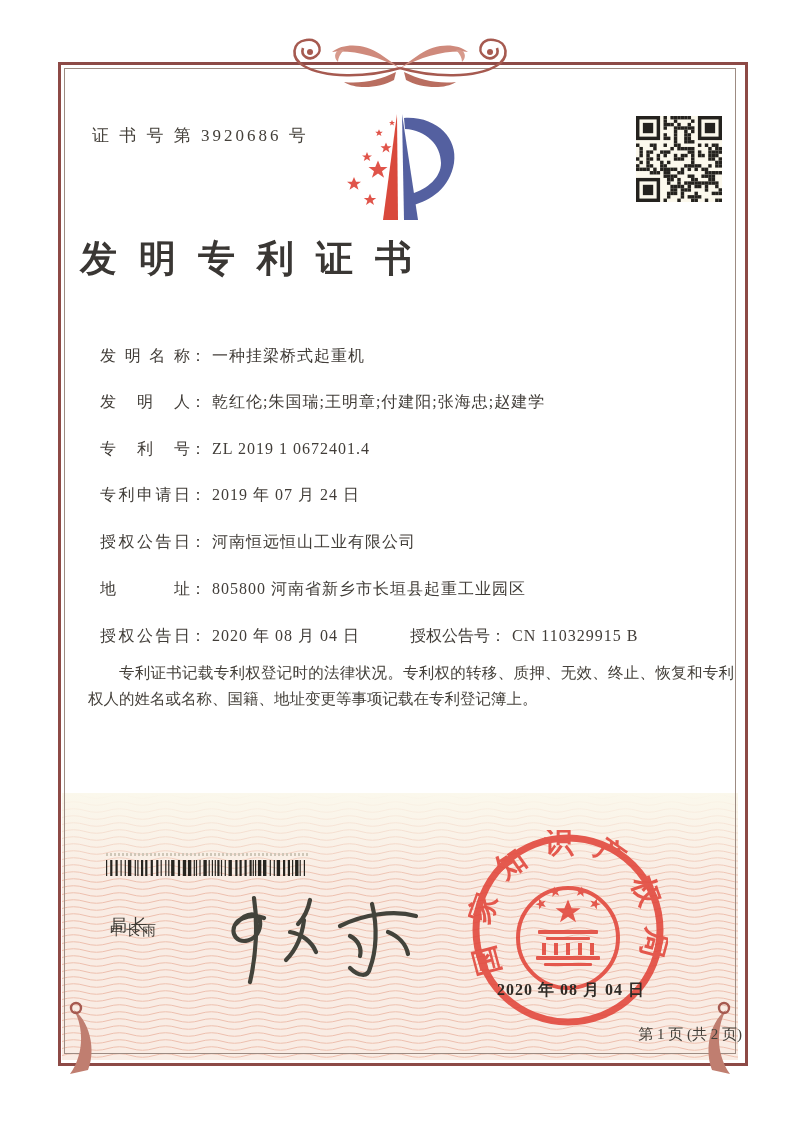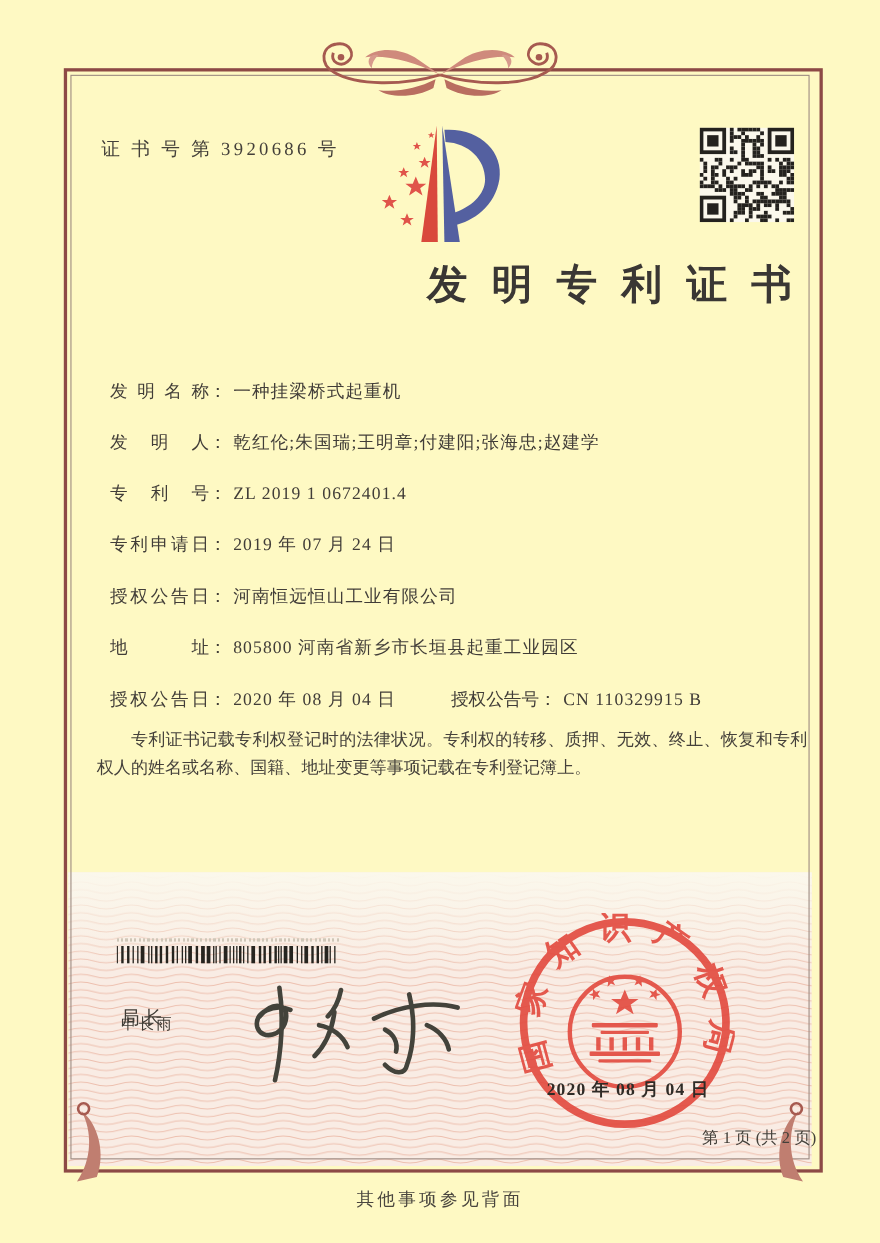--- a/index.html
+++ b/index.html
@@ -1,24 +1,24 @@
 <!DOCTYPE html>
 <html><head>
 <meta charset="utf-8">
 <style>
   html,body{margin:0;padding:0;}
   body{background:#e8e4d8;font-family:"Liberation Serif","DejaVu Serif",serif;}
-  #page{position:relative;width:800px;height:1130px;background:#fef9c3;overflow:hidden;margin:0 auto;color:#3c3a36;}
+  #page{position:relative;width:800px;height:1130px;background:#ffffff;overflow:hidden;margin:0 auto;color:#3c3a36;}
   .abs{position:absolute;}
   
   #frame-outer{left:58px;top:62px;width:684px;height:998px;border:3px solid #8d4a46;}
   #frame-inner{left:64px;top:68px;width:670px;height:984px;border:1px solid #9d8b82;}
   
   #cert-no{left:92px;top:124px;font-size:17px;letter-spacing:3px;color:#44403a;}
-  #title{left:58px;top:234px;width:684px;text-align:right;font-size:37px;letter-spacing:22px;text-indent:22px;color:#3a3734;font-weight:600;}
+  #title{left:58px;top:234px;width:684px;text-align:left;font-size:37px;letter-spacing:22px;text-indent:22px;color:#3a3734;font-weight:600;}
   .field-row{left:100px;width:620px;font-size:16px;color:#413d38;white-space:nowrap;}
   .f-label{display:inline-block;width:90px;text-align:justify;text-align-last:justify;vertical-align:bottom;}
   .f-colon{display:inline-block;margin-right:6px;}
   .f-value{letter-spacing:1px;}
   .grant-right{position:absolute;left:310px;top:0;}
   #paragraphs{left:88px;top:660px;width:646px;font-size:15.5px;line-height:25.5px;color:#45413b;text-align:justify;}
   #paragraphs p{margin:0;text-indent:2em;}
   #micro-row{left:106px;top:853px;width:204px;height:3px;
     background:repeating-linear-gradient(90deg,#cfc7b8 0 2px,rgba(0,0,0,0) 2px 4px);}
   #sig-title{left:110px;top:914px;font-size:17px;letter-spacing:4px;color:#3f3b35;}
@@ -434,15 +434,14 @@
       <rect x="-2" y="13" width="4" height="12"></rect>
       <rect x="10" y="13" width="4" height="12"></rect>
       <rect x="22" y="13" width="4" height="12"></rect>
       <rect x="-32" y="26" width="64" height="4" rx="1"></rect>
       <rect x="-24" y="33" width="48" height="3" rx="1"></rect>
     </g>
   </svg>
   <div class="abs" id="seal-date">2020 年 08 月 04 日</div>
 
   <div class="abs" id="page-info">第 1 页 (共 2 页)</div>
-  <div class="abs" id="back-note">其他事项参见背面</div>
 
 </div>
 
 </body></html>

